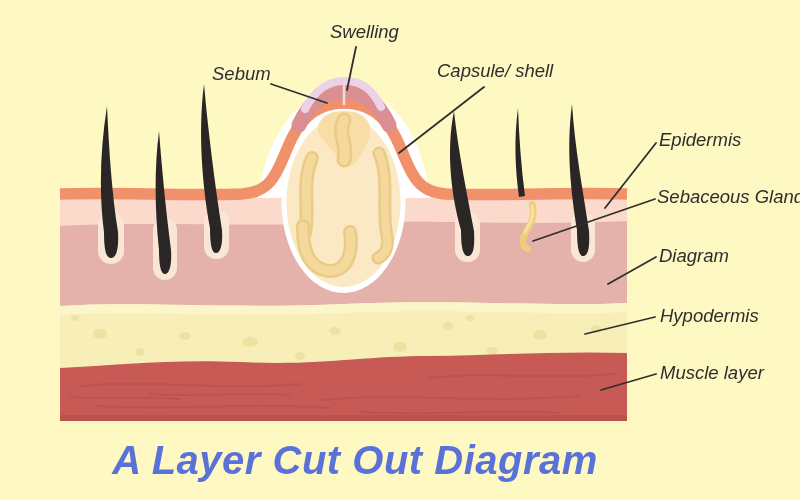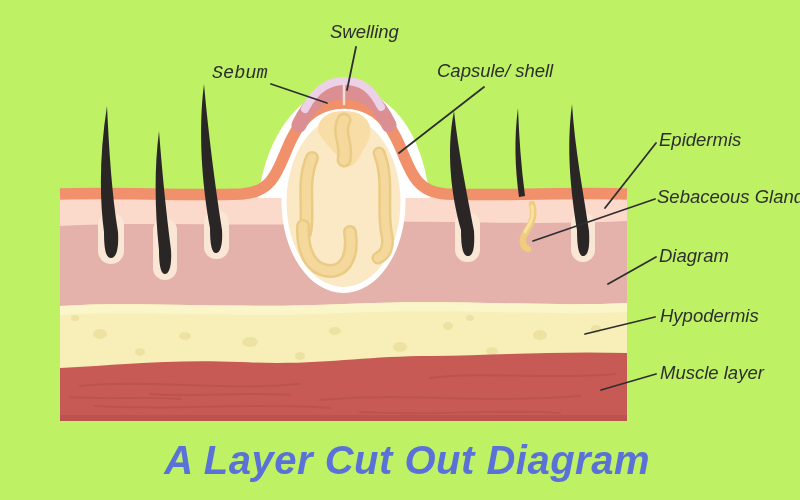--- a/index.html
+++ b/index.html
@@ -1,16 +1,16 @@
 <!DOCTYPE html>
 <html style="--c-title-text: #5A72D8; --c-label-text: #2E2E2E; --c-leader-line: #2F2F2F; --c-epidermis: #F0916C; --c-upper-dermis: #FBD9CB; --c-dermis: #E5B1AB; --c-hypodermis: #F7EFB7; --c-hypodermis-spot: #EDE2A2; --c-muscle: #C85A55; --c-muscle-fiber: #B4504C; --c-cyst-capsule: #FFFFFF; --c-cyst-fill: #FBE9C6; --c-cyst-swirl: #F5D99C; --c-swelling-band: #EDD1E6; --c-sebum-band: #DB8F92; --c-sebaceous-gland: #EFCD7C; --c-hair: #2A2626; --c-follicle-halo: #FAE6D4;"><head>
 <meta charset="utf-8">
 <style>
   html,body{margin:0;padding:0;background:#ffffff;}
-  .stage{position:relative;width:800px;height:500px;background:#bef264;overflow:hidden;
+  .stage{position:relative;width:800px;height:500px;background:#fef9c3;overflow:hidden;
          font-family:"Liberation Sans","DejaVu Sans",sans-serif;}
   .stage svg{position:absolute;left:0;top:0;}
 
   
   .f-dermis{fill:var(--c-dermis,#E5B1AB);}
   .f-upper-dermis{fill:var(--c-upper-dermis,#FBD9CB);}
   .f-hypodermis{fill:var(--c-hypodermis,#F7EFB7);}
   .f-hypo-light{fill:#FBF5CA;}
   .f-blob{fill:var(--c-hypodermis-spot,#EDE2A2);}
   .f-muscle{fill:var(--c-muscle,#C85A55);}
@@ -27,21 +27,21 @@
   .s-swirl{stroke:var(--c-cyst-swirl,#F5D99C);fill:none;stroke-linecap:round;}
   .f-hair{fill:var(--c-hair,#2A2626);}
   .f-halo{fill:var(--c-follicle-halo,#FAE6D4);}
   .s-gland{stroke:var(--c-sebaceous-gland,#EFCD7C);stroke-width:6.5;fill:none;stroke-linecap:round;}
   .s-gland-in{stroke:#F7E1A0;stroke-width:3;fill:none;stroke-linecap:round;}
   .s-leader{stroke:var(--c-leader-line,#2F2F2F);stroke-width:1.8;stroke-linecap:round;}
 
   
   .lbl{position:absolute;font-style:italic;font-weight:500;font-size:18.5px;
        color:var(--c-label-text,#2E2E2E);white-space:nowrap;line-height:1.1;}
-  .title{position:absolute;left:60px;top:438px;width:590px;text-align:right;
+  .title{position:absolute;left:60px;top:438px;width:590px;text-align:center;
          font-style:italic;font-weight:bold;font-size:40px;letter-spacing:.5px;
          color:var(--c-title-text,#5A72D8);white-space:nowrap;}
 </style>
 </head>
 <body>
 
 <div class="stage">
 
   <svg width="800" height="500" viewBox="0 0 800 500">
 
@@ -139,21 +139,21 @@
       <line class="s-leader" x1="484" y1="87" x2="399" y2="153"></line>
       <line class="s-leader" x1="656" y1="143" x2="605" y2="208"></line>
       <line class="s-leader" x1="655" y1="199" x2="533" y2="241"></line>
       <line class="s-leader" x1="656" y1="257" x2="608" y2="284"></line>
       <line class="s-leader" x1="655" y1="317" x2="585" y2="334"></line>
       <line class="s-leader" x1="656" y1="374" x2="601" y2="390"></line>
     </g>
   </svg>
 
   <div class="lbl" style="left:330px;top:22px;">Swelling</div>
-  <div class="lbl" style="left:212px;top:64px;font-family:Liberation Mono, monospace;">Sebum</div>
+  <div class="lbl" style="left:212px;top:64px;">Sebum</div>
   <div class="lbl" style="left:659px;top:130px;">Epidermis</div>
   <div class="lbl" style="left:437px;top:61px;">Capsule/ shell</div>
   <div class="lbl" style="left:657px;top:187px;">Sebaceous Gland</div>
   <div class="lbl" style="left:659px;top:246px;">Diagram</div>
   <div class="lbl" style="left:660px;top:306px;">Hypodermis</div>
   <div class="lbl" style="left:660px;top:363px;">Muscle layer</div>
 
   <div class="title">A Layer Cut Out Diagram</div>
 </div>
 

